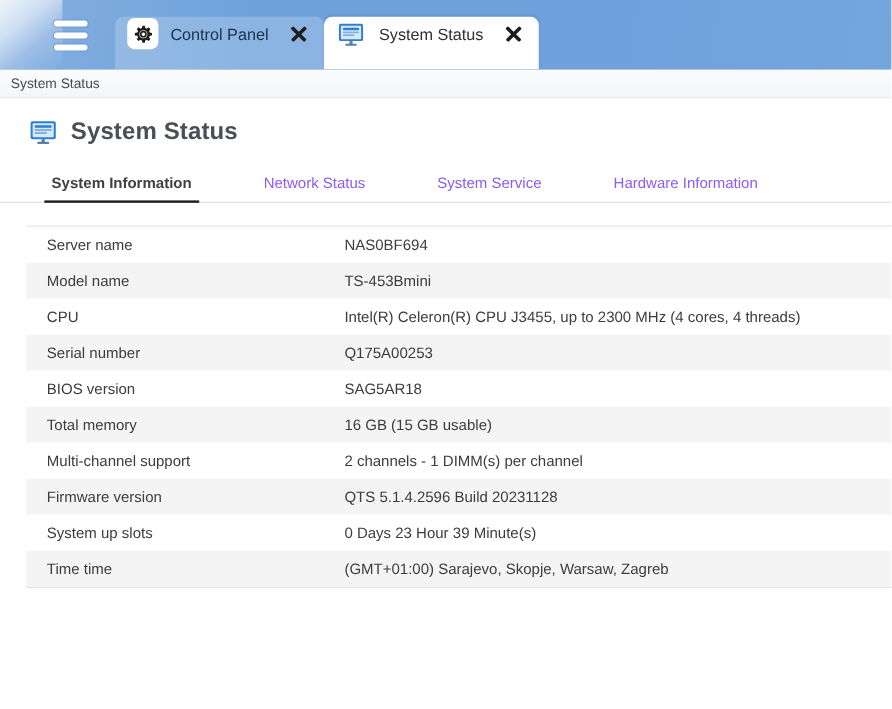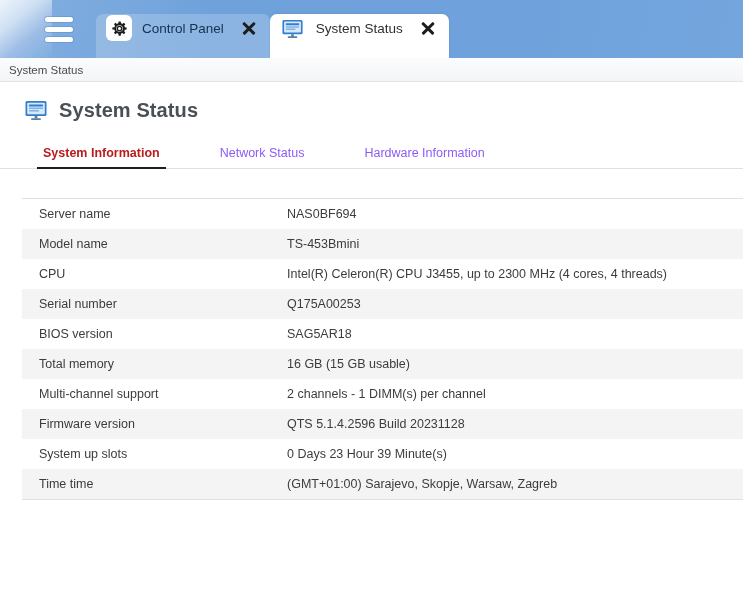--- a/index.html
+++ b/index.html
@@ -171,35 +171,35 @@
   .ntab {
     font-size: 12.5px;
     color: #8b5cf6;
     padding: 0 2px 8px 2px;
     margin-right: 56px;
     cursor: pointer;
     white-space: nowrap;
     position: relative;
   }
   .ntab.sel {
-    color: #b91c1c;
+    color: #404040;
     font-weight: bold;
   }
   .ntab.sel::after {
     content: "";
     position: absolute;
     left: -4px; right: -4px;
     bottom: -1px;
     height: 2.5px;
     background: #1d1d1d;
   }
 
   
   .table-wrap {
-    margin: 29px 0 0 22px;
+    margin: 19px 0 0 22px;
     width: 721px;
     border-top: 1px solid #e0e0e0;
     border-bottom: 1px solid #e0e0e0;
     background: #ffffff;
   }
   .info-table {
     width: 100%;
     border-collapse: collapse;
   }
   .info-table tr { height: 30px; }
@@ -272,20 +272,21 @@
       <rect x="10.6" y="18" width="2.8" height="2.6" fill="#5d7f9e"></rect>
       <rect x="7" y="20.2" width="10" height="1.8" rx="0.9" fill="#5d7f9e"></rect>
     </svg>
   </span>
   <span class="page-title">System Status</span>
 </div>
 
 <div class="tabs-row">
   <div class="ntab sel">System Information</div>
   <div class="ntab">Network Status</div>
+  <div class="ntab">System Service</div>
   <div class="ntab">Hardware Information</div>
 </div>
 
 <div class="table-wrap">
   <table class="info-table">
     <tbody>
       <tr>
         <td class="k">Server name</td>
         <td class="v">NAS0BF694</td>
       </tr>

